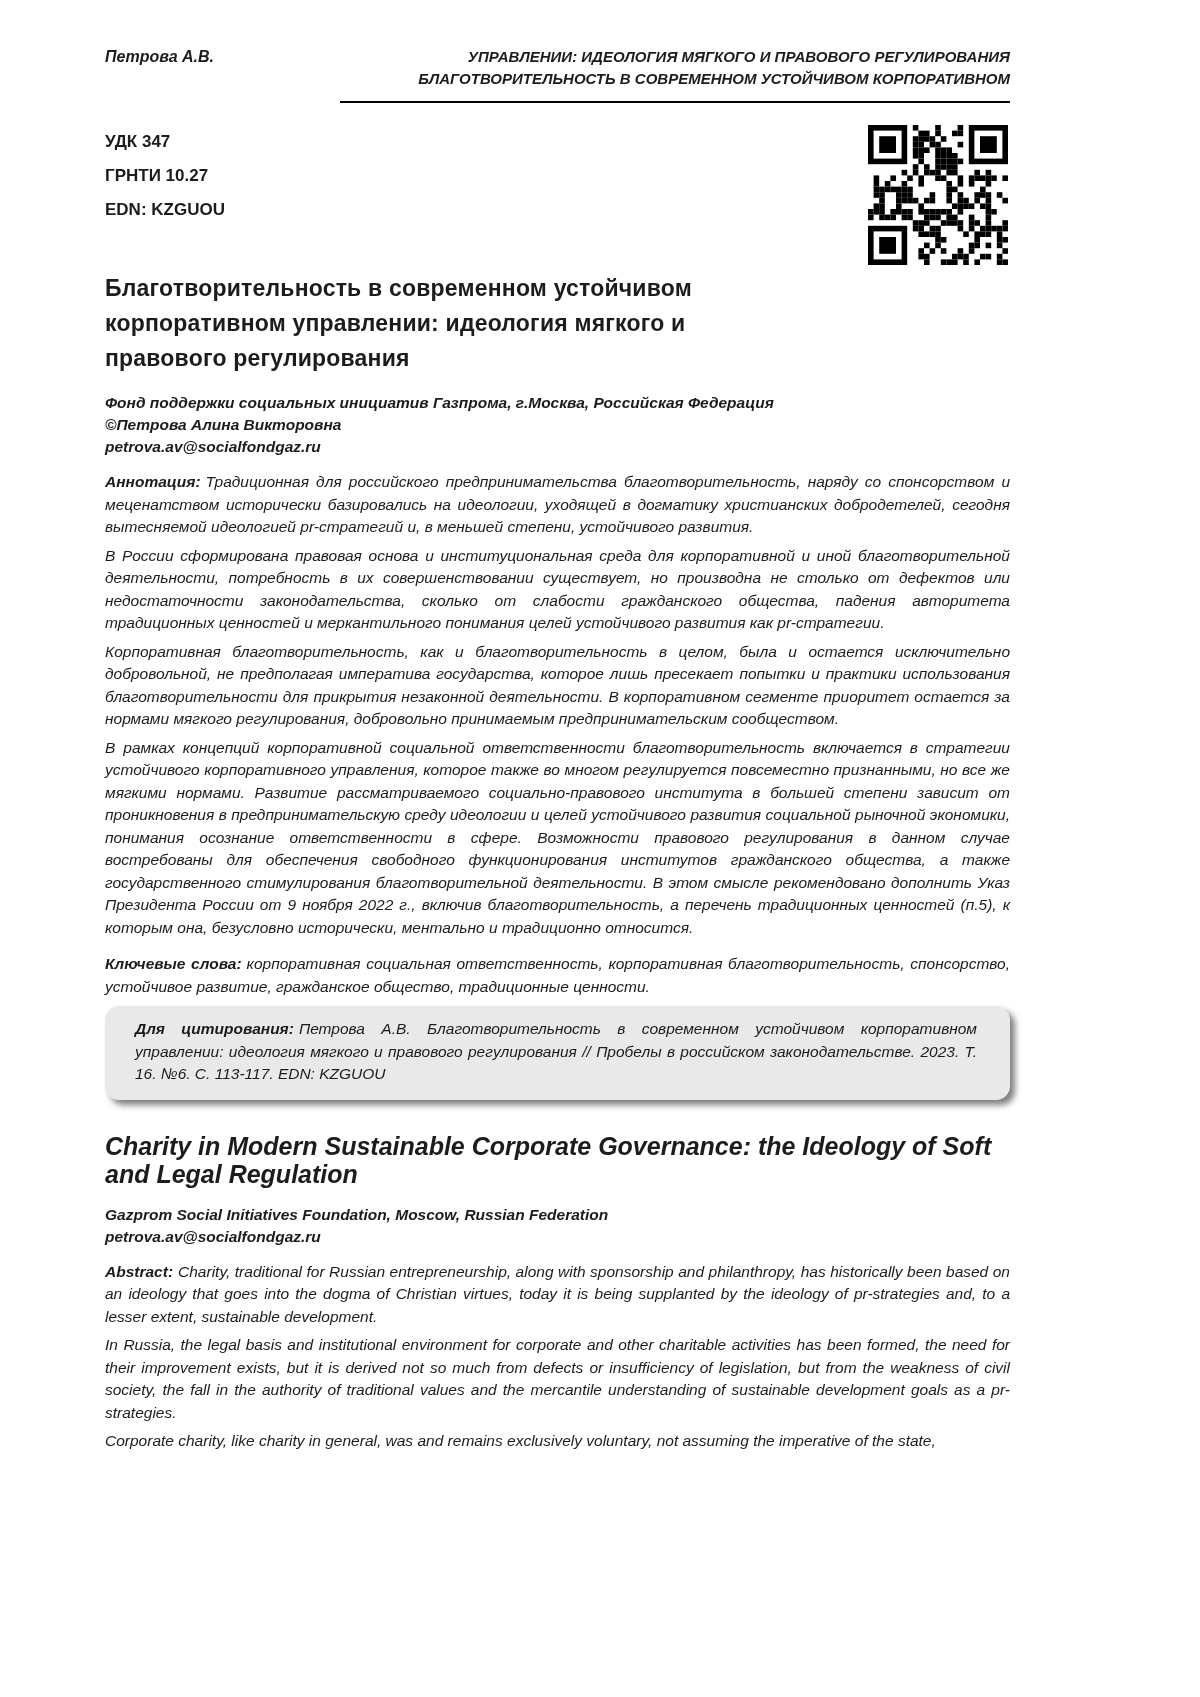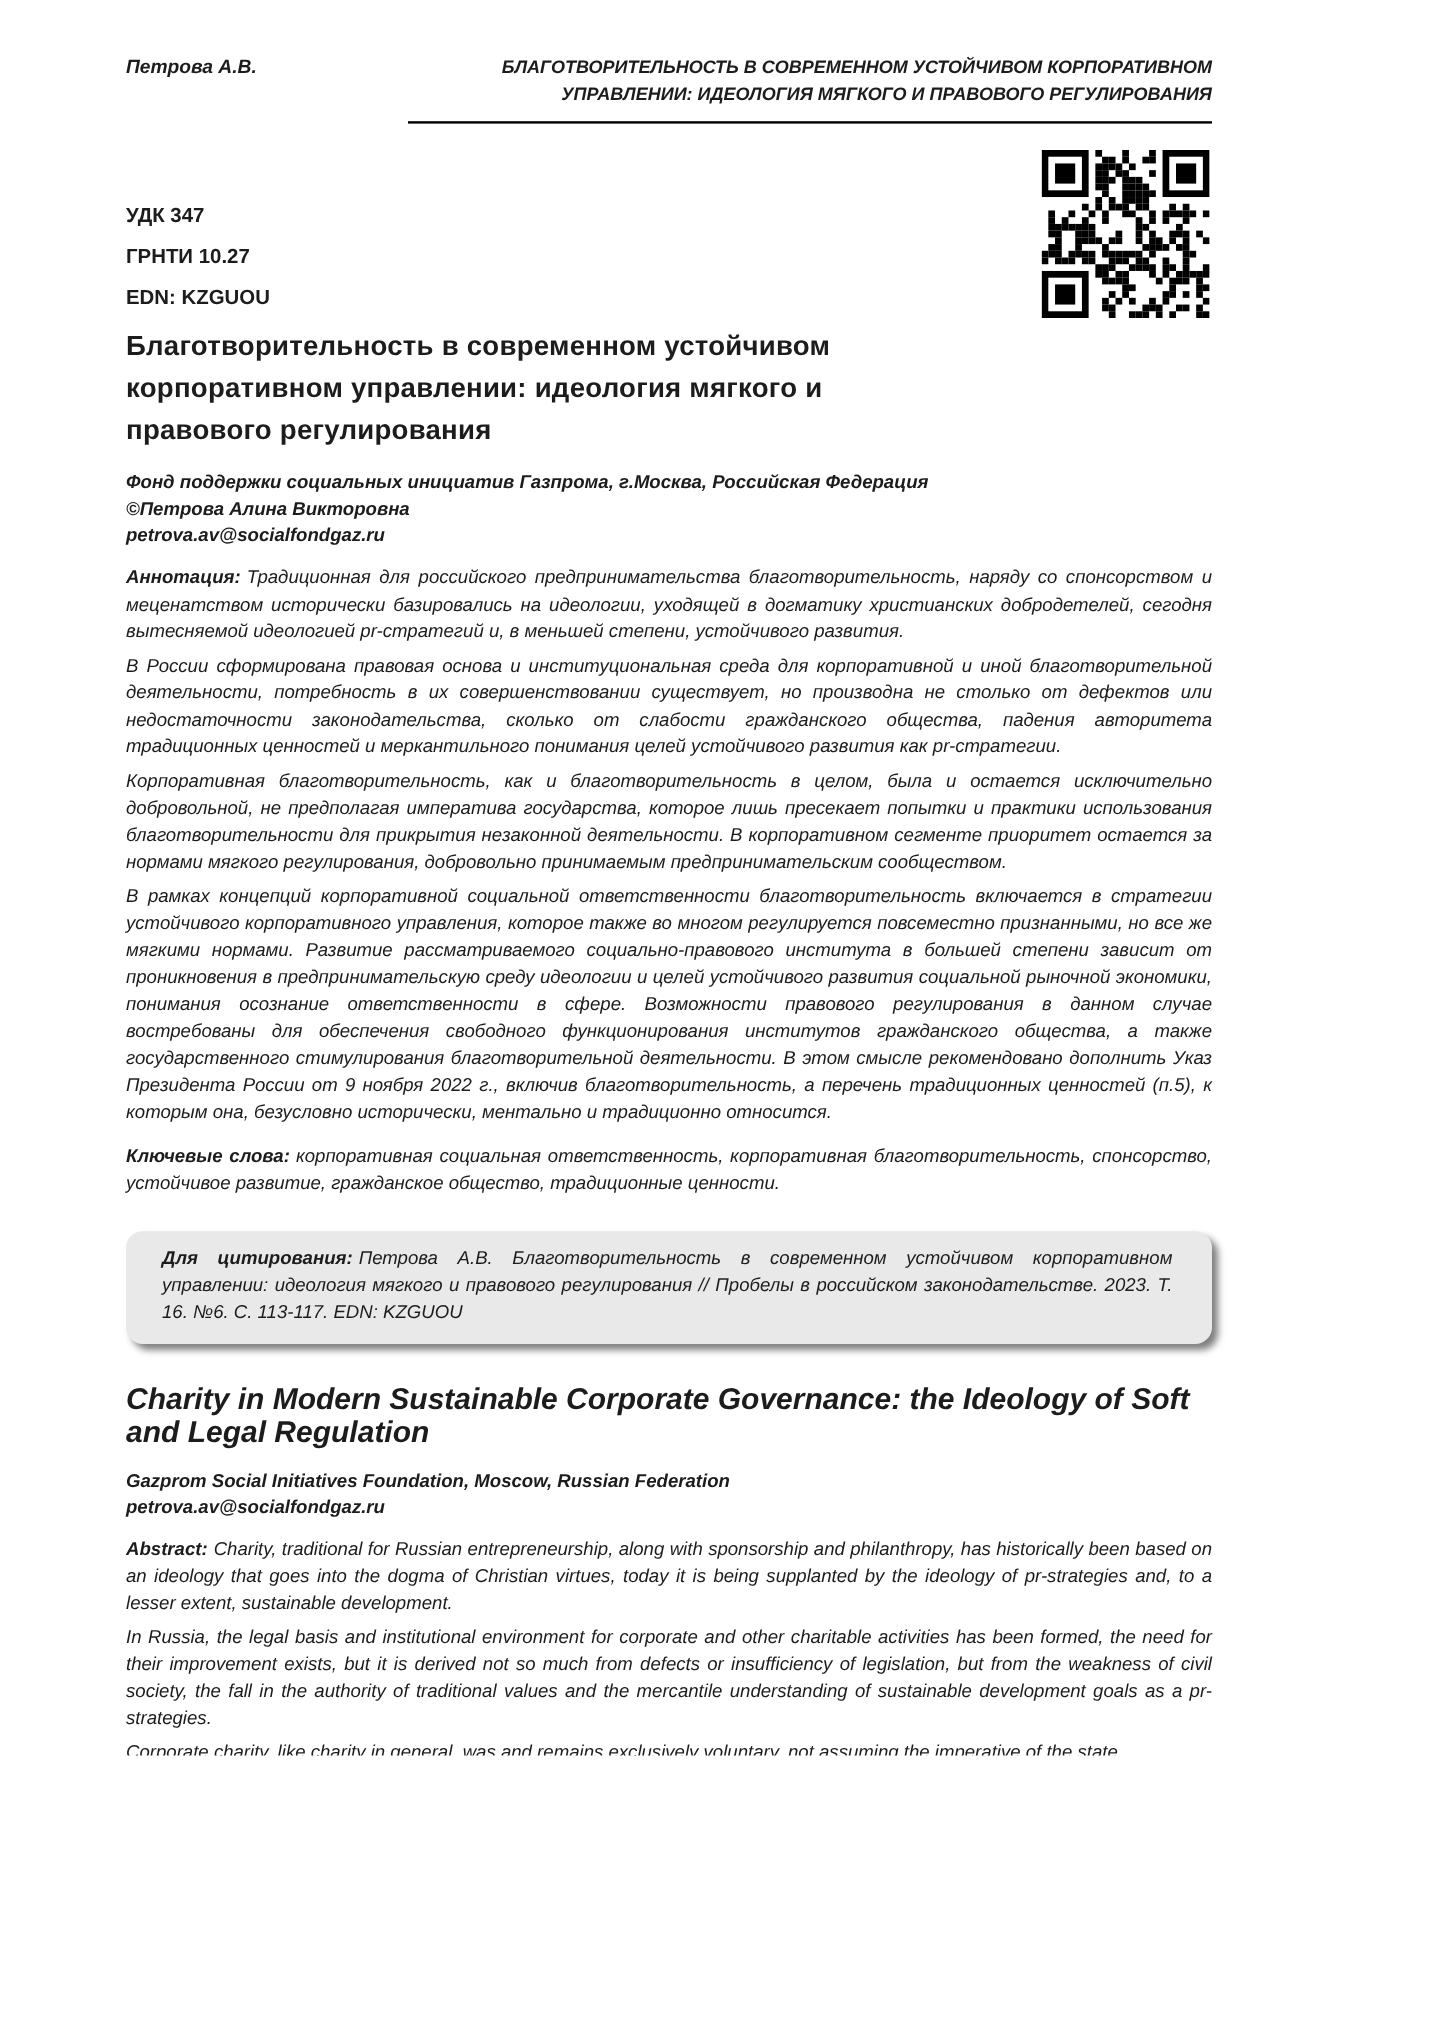--- a/index.html
+++ b/index.html
@@ -42,21 +42,21 @@
     height: 2px;
     background: #000;
     margin-top: 11px;
     margin-left: 235px;
   }
 
   
   .meta-row {
     display: flex;
     justify-content: space-between;
-    align-items: flex-end;
+    align-items: flex-start;
     margin-top: 22px;
     min-height: 140px;
   }
   .meta-block {
     font-weight: bold;
     font-size: 17px;
     line-height: 34px;
   }
   .qr {
     width: 140px;
@@ -90,21 +90,21 @@
     line-height: 22.5px;
     text-align: justify;
   }
   .abstract { margin-top: 13px; }
   .abstract p { margin-bottom: 6px; }
   .inline-label { font-weight: bold; margin-right: 5px; }
   .keywords { margin-top: 14px; }
 
   
   .citation-box {
-    margin-top: 28px;
+    margin-top: 8px;
     background: #e9e9e9;
     border-radius: 14px;
     padding: 12px 33px 14px 30px;
     box-shadow: 5px 5px 6px rgba(0,0,0,0.5);
   }
 
   
   .en-title {
     margin-top: 32px;
     font-weight: bold;
@@ -137,22 +137,22 @@
   }
 </style>
 </head>
 <body>
 
 <div class="page">
 
   <div class="header-row">
     <div class="header-author">Петрова А.В.</div>
     <div class="header-title">
+      <div>УПРАВЛЕНИИ: ИДЕОЛОГИЯ МЯГКОГО И ПРАВОВОГО РЕГУЛИРОВАНИЯ</div>
       <div>БЛАГОТВОРИТЕЛЬНОСТЬ В СОВРЕМЕННОМ УСТОЙЧИВОМ КОРПОРАТИВНОМ</div>
-      <div>УПРАВЛЕНИИ: ИДЕОЛОГИЯ МЯГКОГО И ПРАВОВОГО РЕГУЛИРОВАНИЯ</div>
     </div>
   </div>
   <div class="header-rule"></div>
 
   <div class="meta-row">
     <div class="meta-block">
       <div>УДК 347</div>
       <div>ГРНТИ 10.27</div>
       <div>EDN: KZGUOU</div>
     </div>

